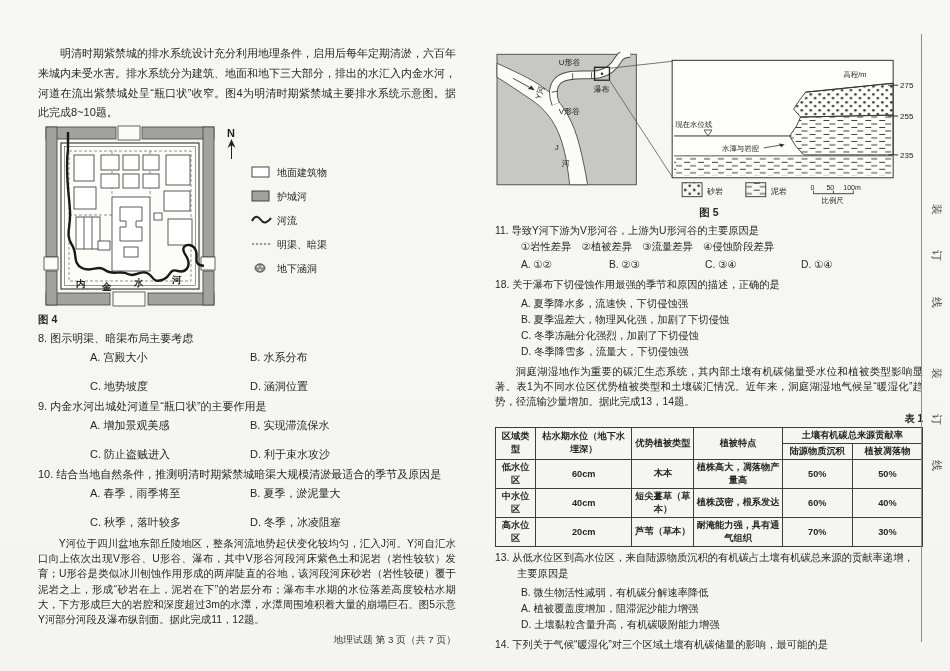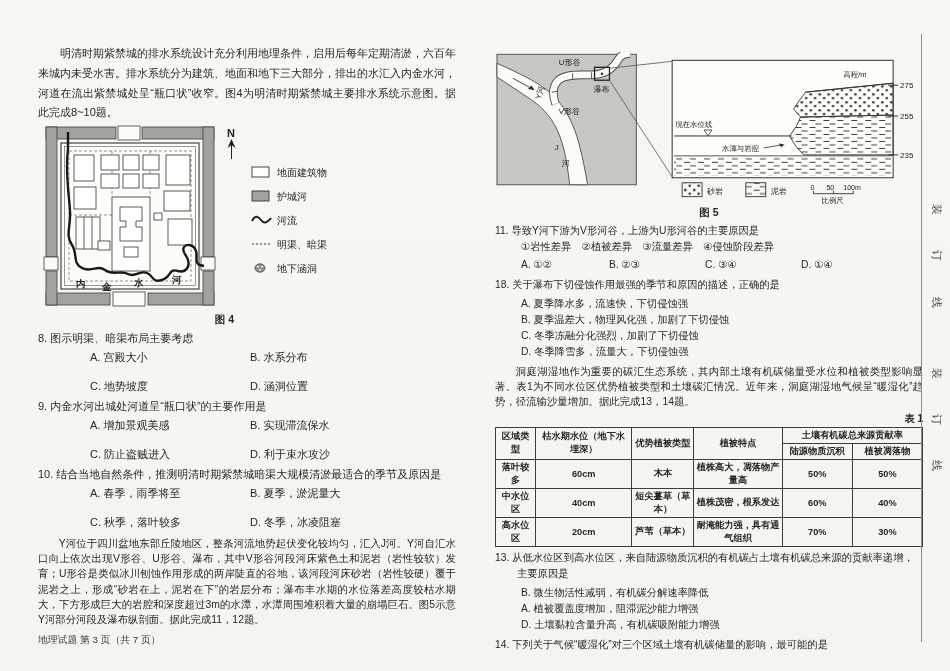--- a/index.html
+++ b/index.html
@@ -22,24 +22,24 @@
   .q { margin-top:3px; }
   .q-stem { line-height:1.55; padding-left:22px; text-indent:-22px; }
   .opts { margin:3px 0 4px; }
   .opts-2col { display:grid; grid-template-columns:160px 1fr; row-gap:14px; padding-left:52px; }
   .opts-4col { display:grid; grid-template-columns:88px 96px 96px auto; padding-left:26px; line-height:1.5; }
   .opts-list .opt { display:block; padding-left:26px; line-height:1.55; }
   .subline { padding-left:26px; line-height:1.5; }
 
   .fig-wrap { margin-top:2px; }
   .fig-caption { font-size:10.5px; margin:0 0 3px; font-weight:bold; }
-  .fig4-cap { width:196px; text-align:right; }
+  .fig4-cap { width:196px; text-align:left; }
   .fig5-cap { width:428px; text-align:center; }
 
-  .footer { text-align:left; font-size:9.8px; color:#3a3a3a; margin-top:7px; }
+  .footer { text-align:right; font-size:9.8px; color:#3a3a3a; margin-top:7px; }
 
   .tbl-caption { text-align:right; font-size:10px; font-weight:bold; margin-top:3px; }
   table.t1 { border-collapse:collapse; width:100%; font-size:9.2px; margin-top:1px; table-layout:fixed;border-radius:30px; }
   table.t1 th, table.t1 td { border:1px solid #3d3d3a; padding:1px 2px; text-align:center; vertical-align:middle; }
   table.t1 th { font-weight:bold; }
   table.t1 td { font-weight:bold; }
   col.c-region {width:40px;} col.c-water {width:96px;} col.c-vtype {width:62px;}
   col.c-vfeat {width:88px;} col.c-terr {width:70px;} col.c-lit {width:70px;}
 
   .binding { position:absolute; left:921px; top:34px; height:608px; width:28px; border-left:1px solid #8d8d88; }
@@ -306,21 +306,21 @@
           <th rowspan="2">植被特点</th>
           <th colspan="2">土壤有机碳总来源贡献率</th>
         </tr>
         <tr>
           <th>陆源物质沉积</th>
           <th>植被凋落物</th>
         </tr>
       </thead>
       <tbody>
         <tr>
-          <td>落叶较多</td>
+          <td>低水位区</td>
           <td>60cm</td>
           <td>木本</td>
           <td>植株高大，凋落物产量高</td>
           <td>50%</td>
           <td>50%</td>
         </tr>
         <tr>
           <td>中水位区</td>
           <td>40cm</td>
           <td>短尖薹草（草本）</td>

